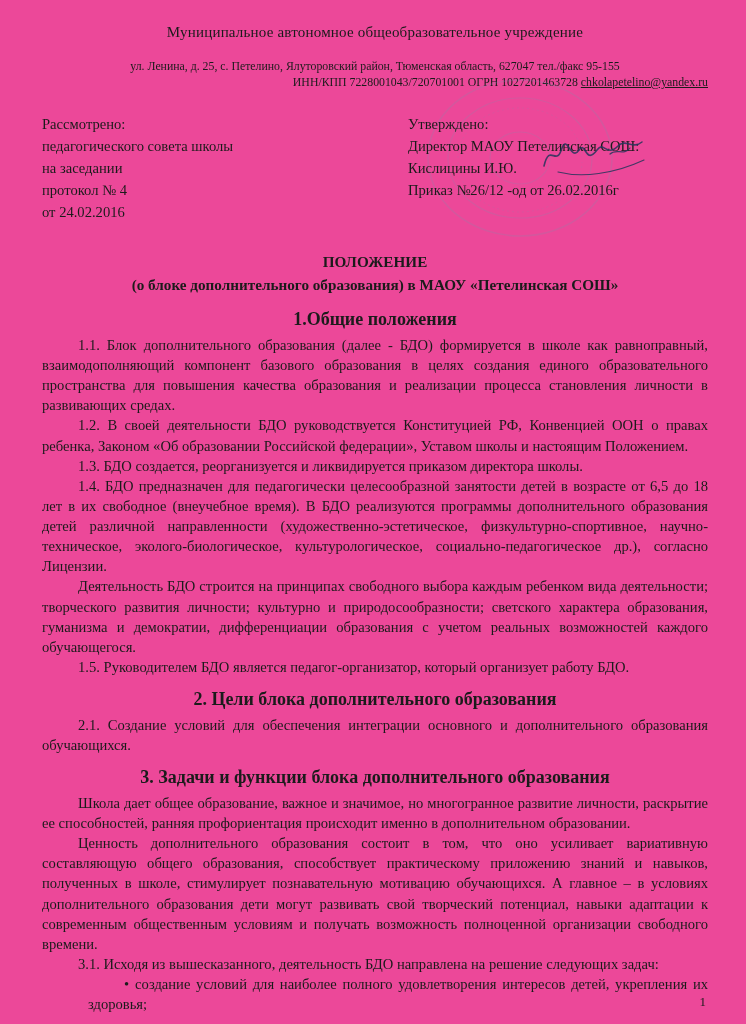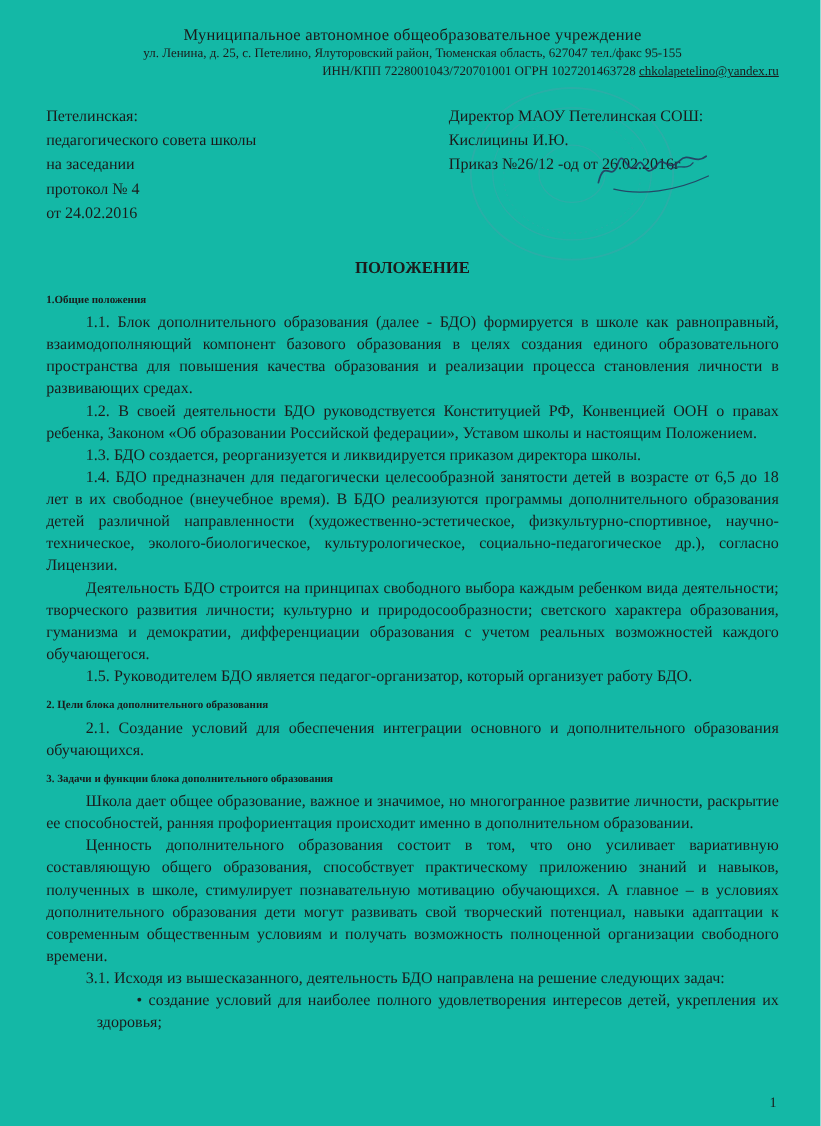--- a/index.html
+++ b/index.html
@@ -1,45 +1,45 @@
 <!DOCTYPE html>
 <html><head>
 <meta charset="utf-8">
 <style>
   html,body{margin:0;padding:0;background:#ffffff;}
   .page{
     position:relative;
     width:746px;height:1024px;
     box-sizing:border-box;
-    background:#14b8a6;
+    background:#ec4899;
     padding:24px 38px 20px 42px;
     font-family:"Liberation Serif", serif;
     color:#1b1b1b;
     overflow:hidden;
   }
   
   .org-type{text-align:center;font-size:15px;letter-spacing:.2px;}
   .school-name{text-align:center;font-weight:bold;font-size:19.5px;margin-top:3px;}
-  .address-line{text-align:center;font-size:11.8px;margin-top:0;}
+  .address-line{text-align:center;font-size:11.8px;margin-top:18px;}
   .requisites-line{text-align:right;font-size:11.8px;margin-top:1px;}
   .email{text-decoration:underline;}
   
   .approval{display:flex;margin-top:24px;font-size:14.6px;line-height:1.5;position:relative;}
   .approval-left{width:330px;}
   .approval-right{width:300px;margin-left:36px;}
   .approval div{white-space:nowrap;}
   
   .seal{position:absolute;left:398px;top:78px;pointer-events:none;}
   .signature{position:absolute;left:540px;top:128px;pointer-events:none;}
   
   .doc-title{margin-top:28px;text-align:center;font-weight:bold;font-size:15.2px;line-height:1.5;}
   
   .body-text{margin-top:10px;font-size:14.6px;line-height:1.38;text-align:justify;}
   .body-text p{margin:0;text-indent:36px;}
-  .section-heading{font-weight:bold;font-size:10px;margin:10px 0 3px 0;}
+  .section-heading{text-align:center;font-weight:bold;font-size:18px;margin:10px 0 3px 0;}
   .bullet-item{text-indent:22px;padding-left:46px;}
   .bullet-glyph{margin-right:6px;}
   
   .page-number{position:absolute;right:40px;bottom:14px;font-size:13px;}
 </style>
 </head>
 <body>
 
 <div class="page">
 
@@ -55,43 +55,45 @@
       <ellipse cx="122" cy="80" rx="92" ry="78" stroke-width="1.6"></ellipse>
       <ellipse cx="122" cy="80" rx="72" ry="60" stroke-width="1.2"></ellipse>
       <ellipse cx="122" cy="80" rx="30" ry="26" stroke-width="1.2"></ellipse>
       <path d="M60 80 a62 50 0 0 1 124 0" stroke-width="0.8" stroke-dasharray="2 3"></path>
       <path d="M60 84 a62 50 0 0 0 124 0" stroke-width="0.8" stroke-dasharray="2 3"></path>
     </g>
   </svg>
 
   <div class="approval">
     <div class="approval-left">
-      <div>Петелинская:</div>
+      <div>Рассмотрено:</div>
       <div>педагогического совета школы</div>
       <div>на заседании</div>
       <div>протокол № 4</div>
       <div>от 24.02.2016</div>
     </div>
     <div class="approval-right">
+      <div>Утверждено:</div>
       <div>Директор МАОУ Петелинская СОШ:</div>
       <div>Кислицины И.Ю.</div>
       <div>Приказ №26/12 -од от 26.02.2016г</div>
     </div>
   </div>
 
   <svg class="signature" width="120" height="56" viewBox="0 0 120 56">
     <g stroke="#27355c" fill="none" stroke-width="1.6" stroke-linecap="round" opacity="0.85">
       <path d="M4 38 C 10 14, 16 40, 22 20 C 27 6, 31 34, 39 22 C 46 12, 45 38, 57 22 C 64 12, 66 30, 78 18 C 86 10, 92 22, 102 14"></path>
       <path d="M18 44 C 42 50, 74 46, 104 32" stroke-width="1.2"></path>
       <path d="M70 26 C 76 20, 84 28, 90 20" stroke-width="1.2"></path>
     </g>
   </svg>
 
   <div class="doc-title">
     <div>ПОЛОЖЕНИЕ</div>
+    <div>(о блоке дополнительного образования) в МАОУ «Петелинская СОШ»</div>
   </div>
 
   <div class="body-text">
 
     <div class="section-heading">1.Общие положения</div>
     <p>1.1. Блок дополнительного образования (далее - БДО) формируется в школе как равноправный, взаимодополняющий компонент базового образования в целях создания единого образовательного пространства для повышения качества образования и реализации процесса становления личности в развивающих средах.</p>
     <p>1.2. В своей деятельности БДО руководствуется Конституцией РФ, Конвенцией ООН о правах ребенка, Законом «Об образовании Российской федерации», Уставом школы и настоящим Положением.</p>
     <p>1.3. БДО создается, реорганизуется и ликвидируется приказом директора школы.</p>
     <p>1.4. БДО предназначен для педагогически целесообразной занятости детей в возрасте от 6,5 до 18 лет в их свободное (внеучебное время). В БДО реализуются программы дополнительного образования детей различной направленности (художественно-эстетическое, физкультурно-спортивное, научно-техническое, эколого-биологическое, культурологическое, социально-педагогическое др.), согласно Лицензии.</p>
     <p>Деятельность БДО строится на принципах свободного выбора каждым ребенком вида деятельности; творческого развития личности; культурно и природосообразности; светского характера образования, гуманизма и демократии, дифференциации образования с учетом реальных возможностей каждого обучающегося.</p>

